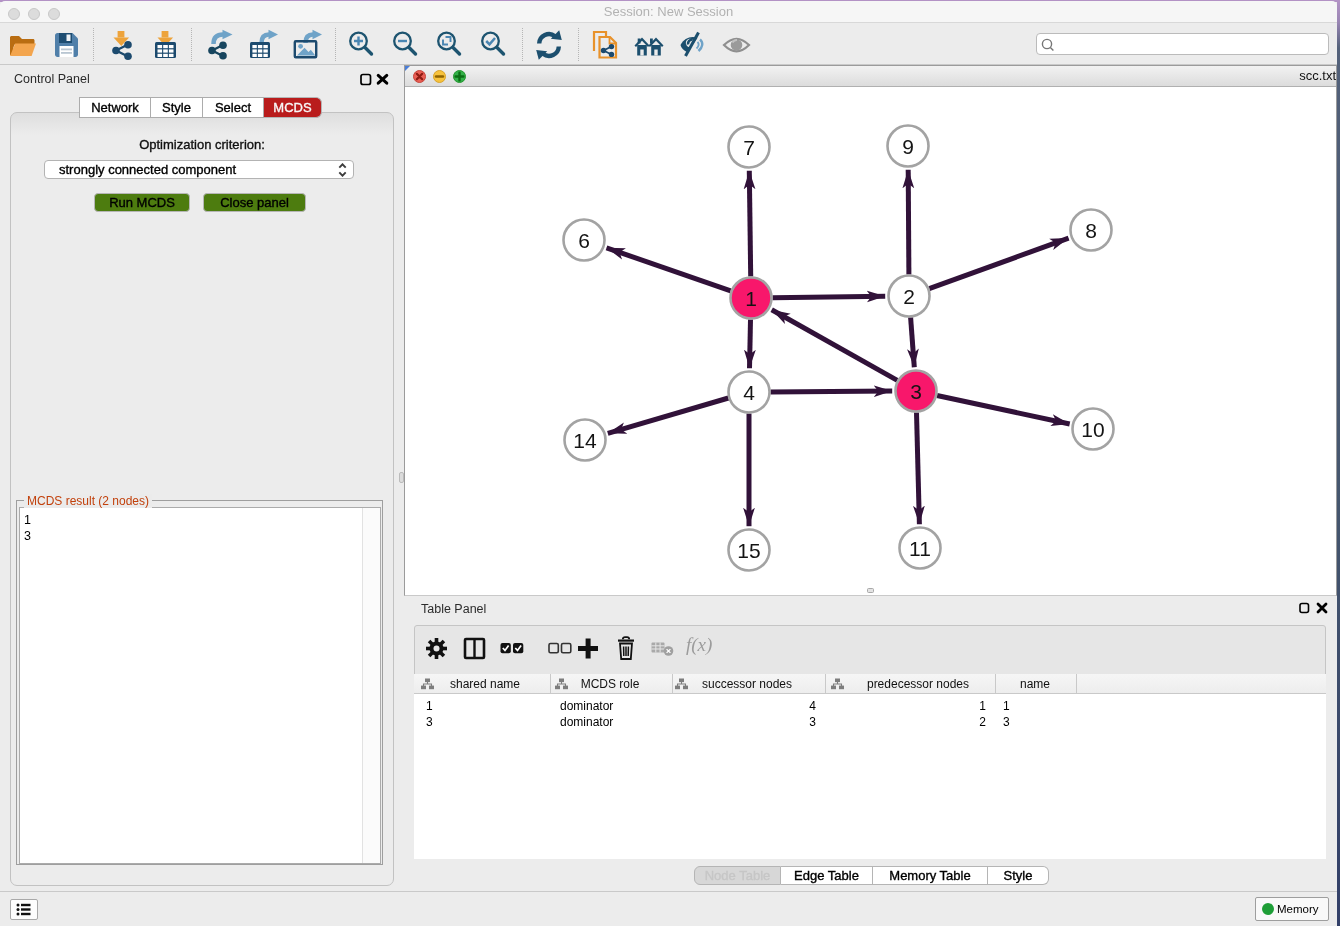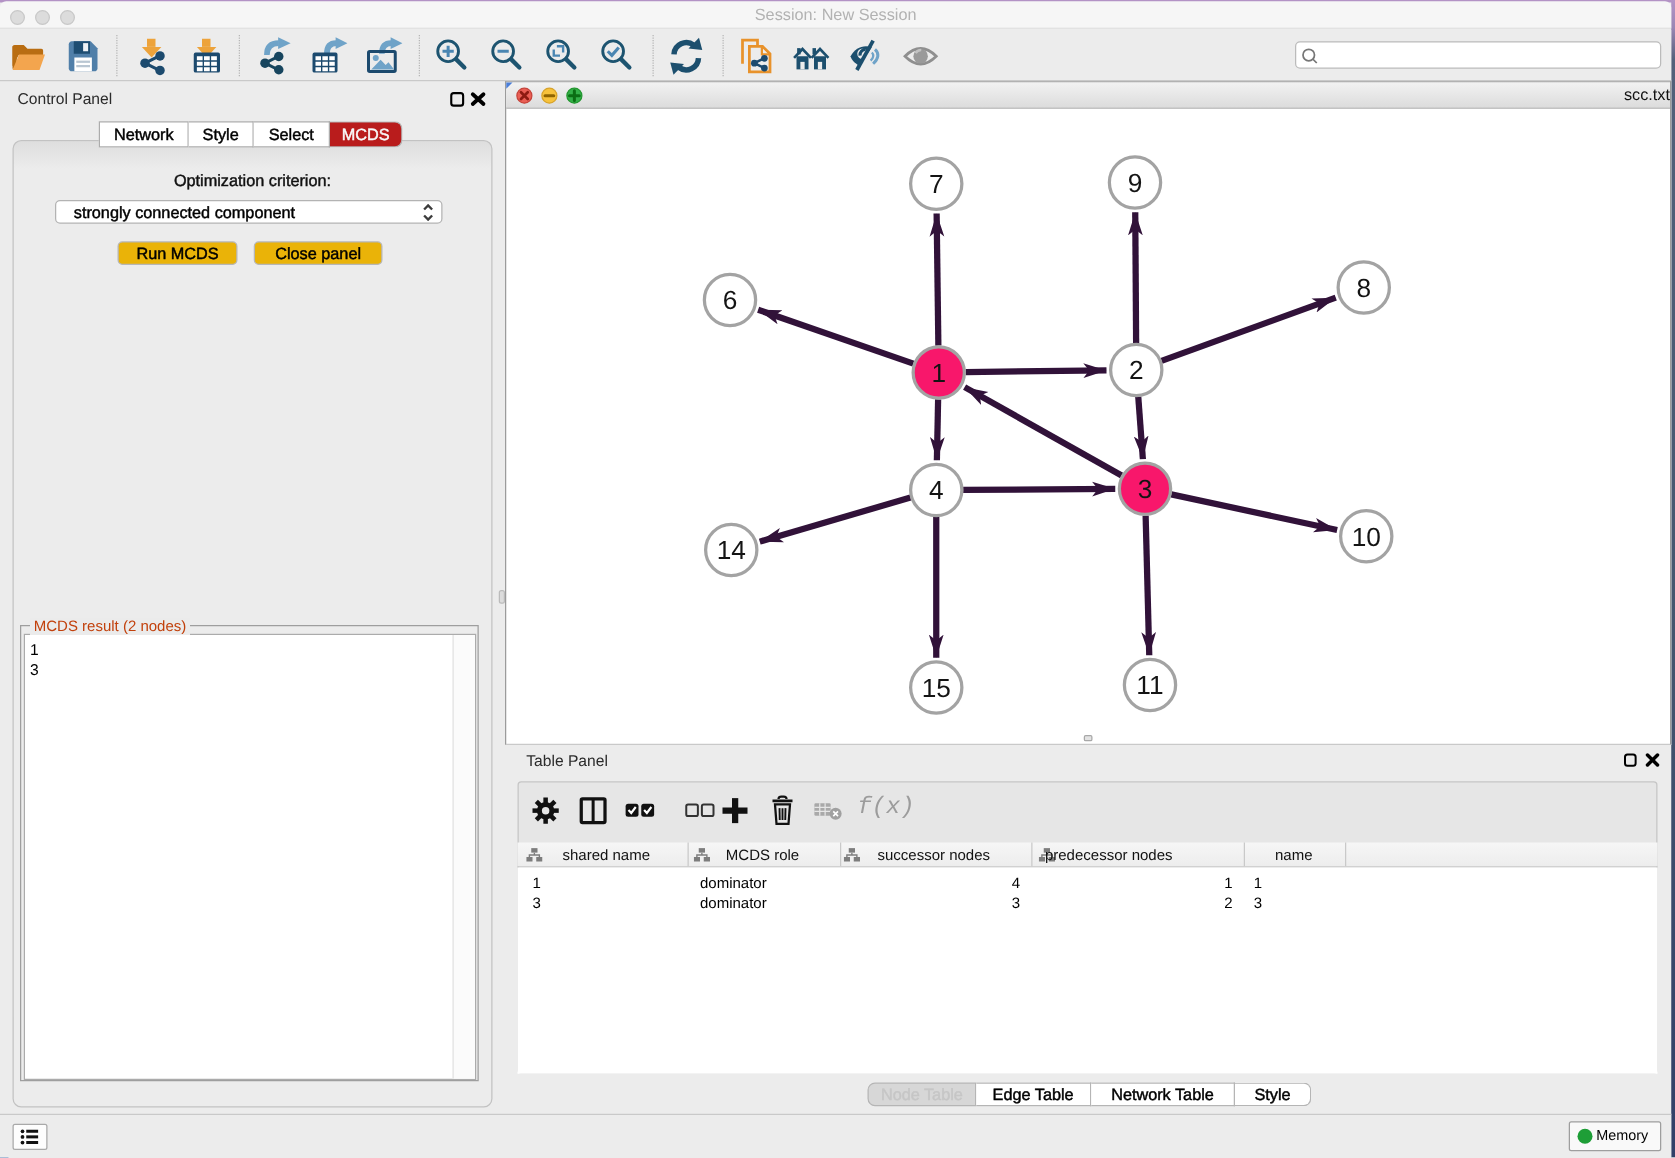--- a/index.html
+++ b/index.html
@@ -19,21 +19,21 @@
 .sep{position:absolute;top:4px;height:33px;width:0;border-left:1px dotted #b5b5b5}
 .tbi{position:absolute;top:5px}
 #searchbox{left:1036px;top:9px;width:293px;height:22px;background:#fff;border:1px solid #bbb;border-radius:4px}
 
 #cpTitle{left:14px;top:72px;font-size:12.5px;color:#2b2b2b}
 #cpPane{left:10px;top:112px;width:384px;height:774px;background:linear-gradient(#dedede,#ececec 22px);border:1px solid #c2c2c2;border-radius:7px}
 .tab{position:absolute;top:97px;height:21px;background:#fff;border:1px solid #acacac;font-size:13px;color:#000;text-align:center;line-height:20px}
 #tabMCDS{background:#b91c1c;color:#f8f8f8;border-radius:0 6px 6px 0;border-color:#b5b5b5}
 #optLabel{left:10px;top:137px;width:384px;text-align:center;font-size:13px;color:#111}
 #cpSelect{left:44px;top:160px;width:310px;height:19px;background:#fff;border:1px solid #b3b3b3;border-radius:4px;font-size:13px;line-height:17px;padding-left:14px;color:#000}
-.btn{position:absolute;top:193px;height:19px;background:#eab308;border:1px solid #b6b6b6;border-radius:4px;font-size:13px;text-align:center;line-height:17px;color:#000}
+.btn{position:absolute;top:193px;height:19px;background:#4d7c0f;border:1px solid #b6b6b6;border-radius:4px;font-size:13px;text-align:center;line-height:17px;color:#000}
 #fsBox{left:16px;top:500px;width:367px;height:365px;border:1px solid #9e9e9e}
 #fsLegend{left:24px;top:494px;padding:0 3px;font-size:12px;color:#c2410c;background:#ebebeb}
 #fsWhite{left:19px;top:507px;width:362px;height:357px;background:#fff;border:1px solid #ababab}
 #fsScroll{left:362px;top:508px;width:18px;height:355px;background:#fbfbfb;border-left:1px solid #e2e2e2}
 #fsText{left:24px;top:512px;font-size:12.5px;color:#000;line-height:16px}
 
 #netwin{left:404px;top:65px;width:933px;height:531px;background:#fff;border:1px solid #9b9b9b;border-bottom:1px solid #c9c9c9}
 #nettb{left:0;top:0;width:931px;height:21px;background:linear-gradient(#f2f2f2,#dcdcdc);border-bottom:1px solid #b0b0b0}
 #nettitle{width:100%;text-align:right;font-weight:normal;font-size:13px;color:#111;line-height:20px}
 .mcirc{position:absolute;top:4px;width:13px;height:13px;border-radius:50%}
@@ -439,21 +439,21 @@
   <g stroke="#e6e6e6" stroke-width="1">
         <line x1="0.5" y1="4.8" x2="13.5" y2="4.8"></line>
         <line x1="0.5" y1="8" x2="13.5" y2="8"></line>
         <line x1="4.8" y1="1.5" x2="4.8" y2="11.5"></line>
         <line x1="9.1" y1="1.5" x2="9.1" y2="11.5"></line>
       </g>
   <circle cx="17.5" cy="10" r="4.8" fill="#a0a0a0"></circle>
   <path d="M15.6 8.1 L19.4 11.9 M19.4 8.1 L15.6 11.9" stroke="#fff" stroke-width="1.3"></path>
 </svg>
   </div>
-<div class="abs" style="left:686px;top:634px;font-family:Liberation Mono, monospace;font-style:italic;font-size:19px;color:#9c9c9c">f(x)</div>
+<div class="abs" style="left:686px;top:634px;font-family:Liberation Serif, serif;font-style:italic;font-size:19px;color:#9c9c9c">f(x)</div>
 <div class="abs" id="tHead">
   <div class="hsep" style="left:136px"></div>
   <div class="hsep" style="left:257.7px"></div>
   <div class="hsep" style="left:411px"></div>
   <div class="hsep" style="left:580.5px"></div>
   <div class="hsep" style="left:662px"></div>
   <svg class="abs" style="left:7px;top:4px" width="13" height="12" viewBox="0 0 13 12">
       <g fill="#7d7d7d">
         <rect x="4" y="0.5" width="5" height="3.6"></rect>
         <rect x="0" y="7.6" width="5" height="3.6"></rect>
@@ -481,38 +481,38 @@
       <g fill="#7d7d7d">
         <rect x="4" y="0.5" width="5" height="3.6"></rect>
         <rect x="0" y="7.6" width="5" height="3.6"></rect>
         <rect x="8" y="7.6" width="5" height="3.6"></rect>
       </g>
       <path d="M6.5 4.1 V6 M2.5 9.4 V6 H10.5 V9.4" fill="none" stroke="#7d7d7d" stroke-width="1.1"></path>
     </svg>
   <div class="hcell" style="left:21px;width:100px;text-align:center">shared name</div>
   <div class="hcell" style="left:146px;width:100px;text-align:center">MCDS role</div>
   <div class="hcell" style="left:267px;width:132px;text-align:center">successor nodes</div>
-  <div class="hcell" style="left:400px;width:146px;text-align:center">predecessor nodes</div>
+  <div class="hcell" style="left:431px;width:146px;text-align:center">predecessor nodes</div>
   <div class="hcell" style="left:581px;width:80px;text-align:center">name</div>
 </div>
 <div class="abs" id="tBody">
   <div class="trow" style="left:12px;top:5px">1</div>
   <div class="trow" style="left:146px;top:5px">dominator</div>
   <div class="trow" style="left:302px;top:5px;width:100px;text-align:right">4</div>
   <div class="trow" style="left:472px;top:5px;width:100px;text-align:right">1</div>
   <div class="trow" style="left:589px;top:5px">1</div>
   <div class="trow" style="left:12px;top:21px">3</div>
   <div class="trow" style="left:146px;top:21px">dominator</div>
   <div class="trow" style="left:302px;top:21px;width:100px;text-align:right">3</div>
   <div class="trow" style="left:472px;top:21px;width:100px;text-align:right">2</div>
   <div class="trow" style="left:589px;top:21px">3</div>
 </div>
 <div class="btab thk" id="btabNode" style="left:694px;width:87px">Node Table</div>
 <div class="btab thk" style="left:781px;width:92px;border-left:none">Edge Table</div>
-<div class="btab thk" style="left:873px;width:115px;border-left:none">Network Table</div>
+<div class="btab thk" style="left:873px;width:115px;border-left:none">Memory Table</div>
 <div class="btab thk" id="btabMotifs" style="left:988px;width:61px;border-left:none">Style</div>
 
 <div class="abs" id="statusbar"></div>
 <div class="abs" id="sbBtn">
     <svg width="26" height="19" viewBox="0 0 26 19">
       <g fill="#111">
         <circle cx="7" cy="5" r="1.5"></circle>
         <circle cx="7" cy="9.5" r="1.5"></circle>
         <circle cx="7" cy="14" r="1.5"></circle>
         <rect x="10" y="3.8" width="9.5" height="2.4"></rect>

